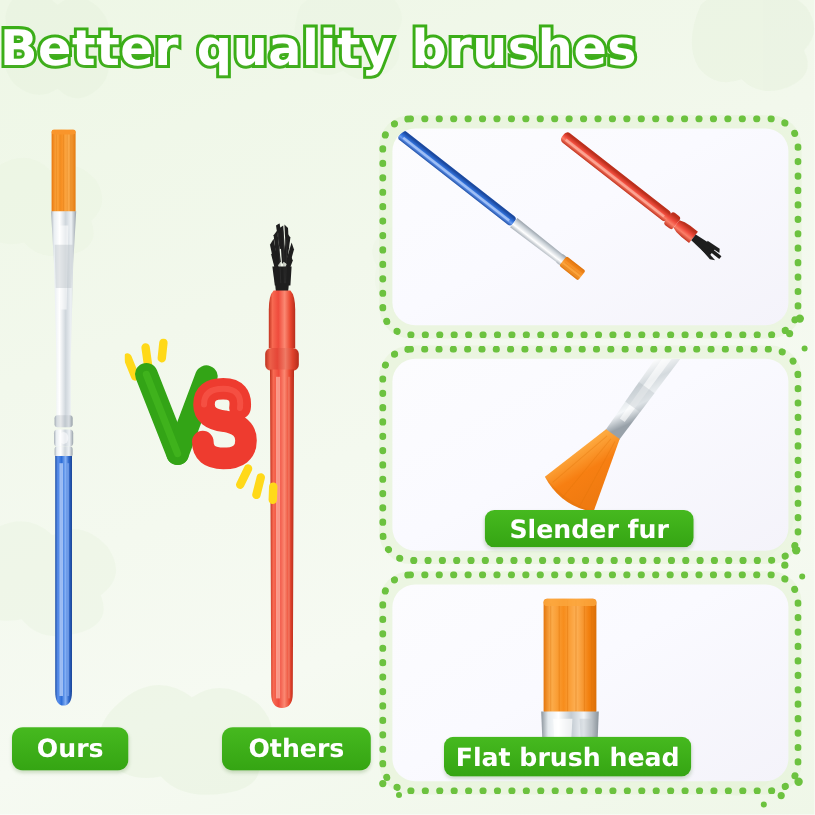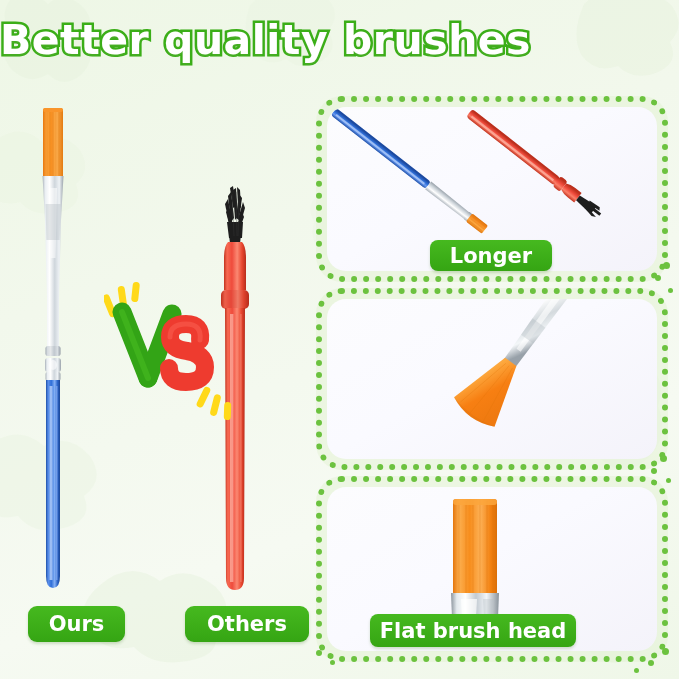--- a/index.html
+++ b/index.html
@@ -54,21 +54,21 @@
     color: #ffffff;
     font-family: "DejaVu Sans", sans-serif;
     font-weight: 700;
     border-radius: 9px;
     box-shadow: 0 2px 3px rgba(60,120,30,.22);
     white-space: nowrap;
     box-sizing: border-box;
   }
 
   #badge-ours {
-    left: 28px; top: 606px;
+    left: 10px; top: 606px;
     width: 97px; height: 36px;
     font-size: 21px;
   }
   #badge-others {
     left: 185px; top: 606px;
     width: 124px; height: 36px;
     font-size: 21px;
   }
   #badge-longer {
     left: 430px; top: 240px;
@@ -380,21 +380,20 @@
             <path d="M229 100 L235 100 L237 120 L227 120 Z"></path>
             <path d="M228 112 L231 110 L228 126 L226 122 Z"></path>
             <path d="M234 112 L237 111 L238 123 L235 125 Z"></path>
             <path d="M231 116 L234 116 L234 128 L231 128 Z"></path>
           </g>
         </g>
       </svg>
     </div>
     <div class="dots"></div>
   </div>
-  <div class="badge" id="badge-longer">Longer</div>
 
   <div class="card" id="card-2">
     <div class="halo"></div>
     <div class="inner"></div>
     <div class="card-art">
       <svg viewBox="0 0 330 160" width="330" height="160">
         <defs>
           <linearGradient id="c2sil" x1="0" y1="0" x2="0.3" y2="1">
             <stop offset="0%" stop-color="#9aa3ab"></stop>
             <stop offset="28%" stop-color="#ffffff"></stop>
@@ -424,20 +423,21 @@
             <line x1="168" y1="62" x2="154" y2="120"></line>
             <line x1="172" y1="62" x2="168" y2="126"></line>
             <line x1="176" y1="62" x2="184" y2="124"></line>
           </g>
           <path d="M146 120 Q171 132 196 120 Q171 127 146 120 Z" fill="#d9700a" opacity="0.25"></path>
         </g>
       </svg>
     </div>
     <div class="dots"></div>
   </div>
+  <div class="badge" id="badge-slender">Slender fur</div>
 
   <div class="card" id="card-3">
     <div class="halo"></div>
     <div class="inner"></div>
     <div class="card-art">
       <svg viewBox="0 0 330 164" width="330" height="164">
         <defs>
           <linearGradient id="c3or" x1="0" y1="0" x2="1" y2="0">
             <stop offset="0%" stop-color="#e4760c"></stop>
             <stop offset="14%" stop-color="#fcae4e"></stop>

